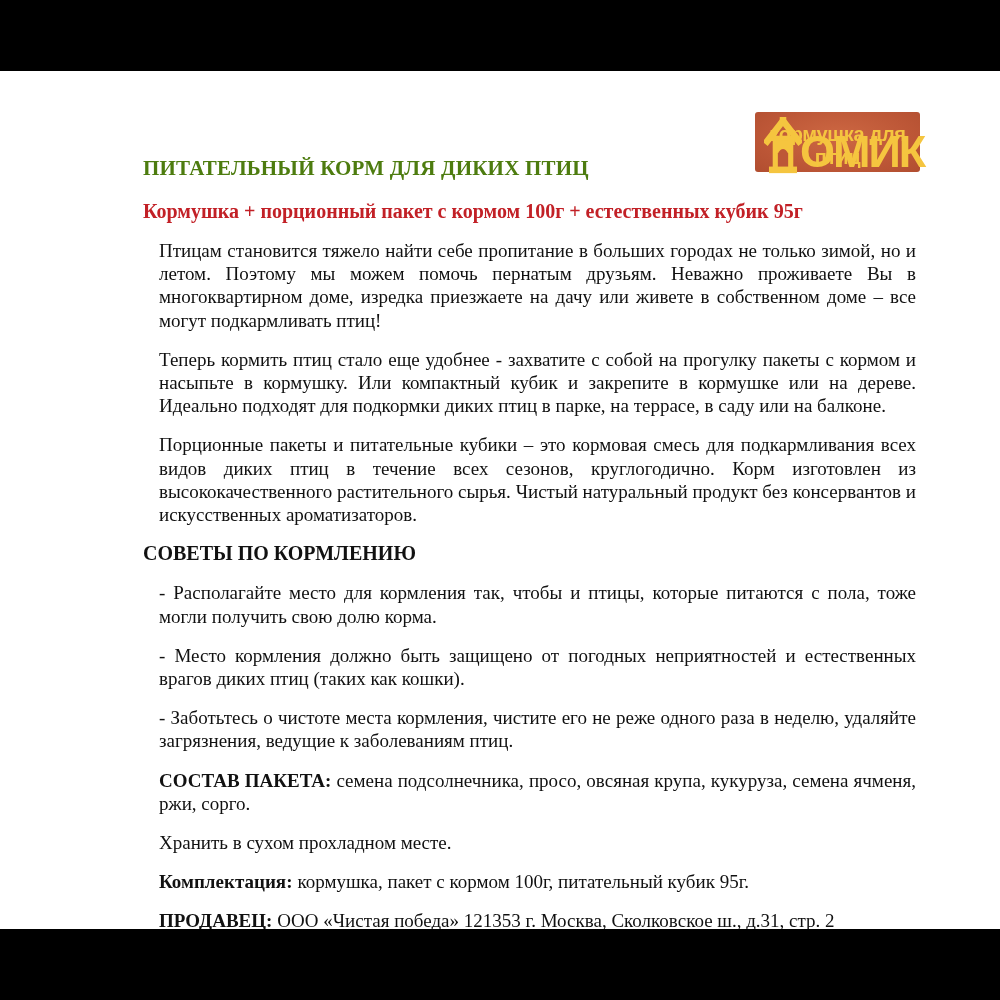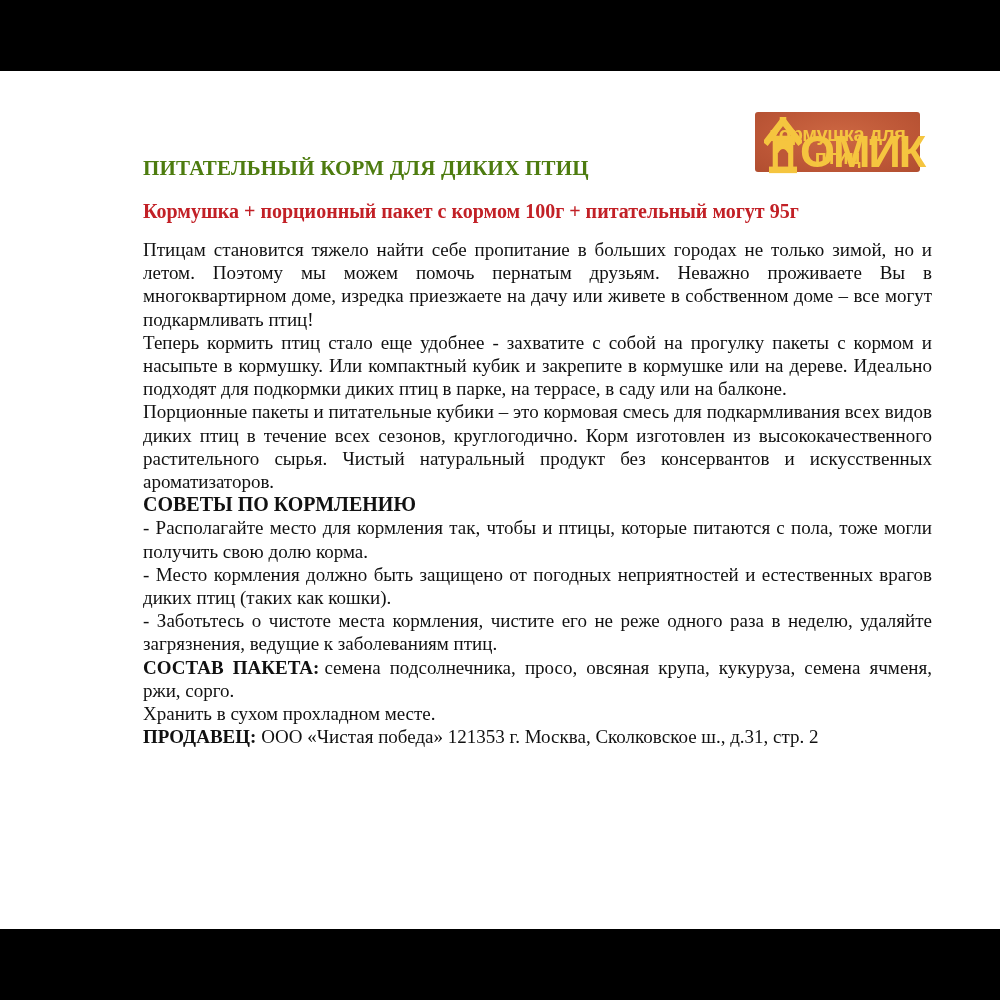--- a/index.html
+++ b/index.html
@@ -42,21 +42,21 @@
     margin:0 0 20px 0;
     font-size:21px;line-height:23px;font-weight:bold;
     color:#4d7c0f;letter-spacing:0.2px;
   }
   h2.subtitle{
     margin:0 0 15px 0;
     font-size:20px;line-height:23px;font-weight:bold;
     color:#c22026;
   }
   p.body{
-    margin:0;
+    margin:16px;
     font-size:19px;line-height:23.2px;
     text-align:justify;
   }
   h3.tips-heading{
     margin:0;
     font-size:20px;line-height:23.2px;font-weight:bold;
     color:#111111;
   }
   .spec-label{font-weight:bold;padding-right:5px;}
   .spec-label:empty{padding-right:0;}
@@ -75,31 +75,32 @@
       <rect x="9" y="20" width="22" height="34" fill="#f5c53f"></rect>
       <path d="M14.5,54 L14.5,39 Q20,29.5 25.5,39 L25.5,54 Z" fill="#bd5737"></path>
       <rect x="5" y="53" width="30" height="7" fill="#f5c53f"></rect>
     </svg>
     <div class="wordmark">ОМИК</div>
     <div class="tagline">кормушка для птиц</div>
   </div>
 
   <div class="content">
     <h1 class="title">ПИТАТЕЛЬНЫЙ КОРМ ДЛЯ ДИКИХ ПТИЦ</h1>
-    <h2 class="subtitle">Кормушка + порционный пакет с кормом 100г + питательный могут 95г</h2>
+    <h2 class="subtitle">Кормушка + порционный пакет с кормом 100г + естественных кубик 95г</h2>
 
     <p class="body">Птицам становится тяжело найти себе пропитание в больших городах не только зимой, но и летом. Поэтому мы можем помочь пернатым друзьям. Неважно проживаете Вы в многоквартирном доме, изредка приезжаете на дачу или живете в собственном доме – все могут подкармливать птиц!</p>
     <p class="body">Теперь кормить птиц стало еще удобнее - захватите с собой на прогулку пакеты с кормом и насыпьте в кормушку. Или компактный кубик и закрепите в кормушке или на дереве. Идеально подходят для подкормки диких птиц в парке, на террасе, в саду или на балконе.</p>
     <p class="body">Порционные пакеты и питательные кубики – это кормовая смесь для подкармливания всех видов диких птиц в течение всех сезонов, круглогодично. Корм изготовлен из высококачественного растительного сырья. Чистый натуральный продукт без консервантов и искусственных ароматизаторов.</p>
 
     <h3 class="tips-heading">СОВЕТЫ ПО КОРМЛЕНИЮ</h3>
     <p class="body">- Располагайте место для кормления так, чтобы и птицы, которые питаются с пола, тоже могли получить свою долю корма.</p>
     <p class="body">- Место кормления должно быть защищено от погодных неприятностей и естественных врагов диких птиц (таких как кошки).</p>
     <p class="body">- Заботьтесь о чистоте места кормления, чистите его не реже одного раза в неделю, удаляйте загрязнения, ведущие к заболеваниям птиц.</p>
 
     <p class="body"><span class="spec-label">СОСТАВ ПАКЕТА:</span><span>семена подсолнечника, просо, овсяная крупа, кукуруза, семена ячменя, ржи, сорго.</span></p>
     <p class="body"><span class="spec-label"></span><span>Хранить в сухом прохладном месте.</span></p>
+    <p class="body"><span class="spec-label">Комплектация:</span><span>кормушка, пакет с кормом 100г, питательный кубик 95г.</span></p>
     <p class="body"><span class="spec-label">ПРОДАВЕЦ:</span><span>ООО «Чистая победа» 121353 г. Москва, Сколковское ш., д.31, стр. 2</span></p>
   </div>
 
   <div class="bar bottom"></div>
 
 </div>
 
 </body></html>

